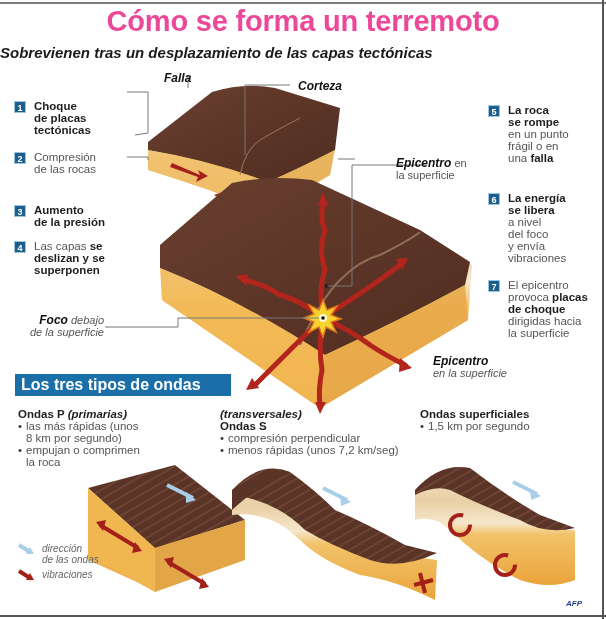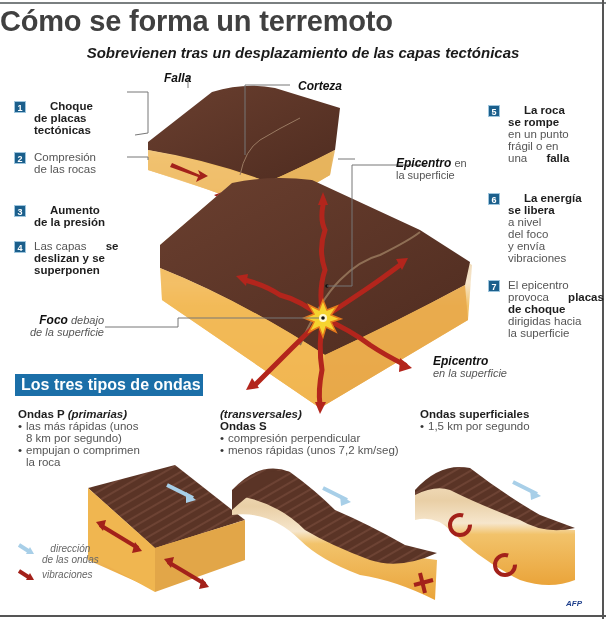--- a/index.html
+++ b/index.html
@@ -3,45 +3,45 @@
 <meta charset="utf-8">
 <style>
   * { box-sizing: border-box; margin: 0; padding: 0; }
   html, body { width: 606px; height: 619px; background: #ffffff; overflow: hidden; }
   body { font-family: "Liberation Sans", sans-serif; color: #222; position: relative; }
   .frame { position: absolute; left: 0; top: 0; width: 606px; height: 619px; }
   .frame-top { position: absolute; left: 0; top: 2px; width: 606px; height: 2px; background: #7a7f80; }
   .frame-right { position: absolute; right: 2px; top: 0; width: 2px; height: 619px; background: #555; }
   .frame-bottom { position: absolute; left: 0; bottom: 2px; width: 606px; height: 2px; background: #555; }
 
-  .title { position: absolute; left: 0; top: 5px; width: 606px; font-size: 29px; font-weight: bold; color: #404040; letter-spacing: -0.2px; }
-  .subtitle { position: absolute; left: 0; top: 44px; width: 606px; text-align: center; font-size: 15px; font-weight: bold; font-style: italic; color: #1a1a1a; }
+  .title { position: absolute; left: 0; top: 5px; width: 606px; text-align: center; font-size: 29px; font-weight: bold; color: #ec4899; letter-spacing: -0.2px; }
+  .subtitle { position: absolute; left: 0; top: 44px; width: 606px; font-size: 15px; font-weight: bold; font-style: italic; color: #1a1a1a; }
 
   .art { position: absolute; left: 0; top: 0; }
 
   .step { position: absolute; display: flex; align-items: flex-start; gap: 8px; font-size: 11.5px; line-height: 12px; color: #555; }
   .badge { width: 12px; height: 12px; background: #1b5f8c; color: #fff; font-size: 9px; font-weight: bold; text-align: center; line-height: 12px; flex: 0 0 12px; margin-top: 1px; border: 1px solid #9fc6de; }
-  .step b { color: #1e1e1e; font-weight: bold; margin-left: 16px; }
+  .step b { color: #1e1e1e; font-weight: bold; }
   .step .txt { white-space: pre-line; }
 
   .lbl { position: absolute; font-size: 11px; line-height: 12px; color: #555; white-space: pre-line; }
   .lbl i { font-style: italic; }
   .bold-italic { font-weight: bold; font-style: italic; color: #111; font-size: 12px; }
 
-  .section-header { position: absolute; left: 15px; top: 374px; width: 188px; height: 22px; background: #1b6fa8; color: #fff; font-weight: bold; font-size: 16px; line-height: 22px; padding-left: 6px; }
+  .section-header { position: absolute; left: 15px; top: 374px; width: 216px; height: 22px; background: #1b6fa8; color: #fff; font-weight: bold; font-size: 16px; line-height: 22px; padding-left: 6px; }
 
   .wave-col { position: absolute; font-size: 11.5px; line-height: 12px; color: #555; }
   .wave-col .h { color: #1e1e1e; font-weight: bold; }
   .wave-col .h i { font-style: italic; }
   .wave-col ul { list-style: none; }
   .wave-col li { padding-left: 8px; position: relative; white-space: pre-line; }
   .wave-col li::before { content: "•"; position: absolute; left: 0; color: #333; }
 
   .legend { position: absolute; left: 18px; top: 543px; font-size: 10px; font-style: italic; color: #666; }
-  .legend-row { display: flex; align-items: flex-start; gap: 6px; margin-bottom: 4px; text-align: center; }
+  .legend-row { display: flex; align-items: flex-start; gap: 6px; margin-bottom: 4px; }
   .legend-row .t { white-space: pre-line; line-height: 11px; }
 
   .credit { position: absolute; left: 566px; top: 599px; font-size: 8px; font-weight: bold; font-style: italic; color: #1e3f8c; text-align: center; }
 </style>
 </head>
 <body>
 
 <div class="frame">
   <div class="frame-top"></div>
   <div class="frame-right"></div>

